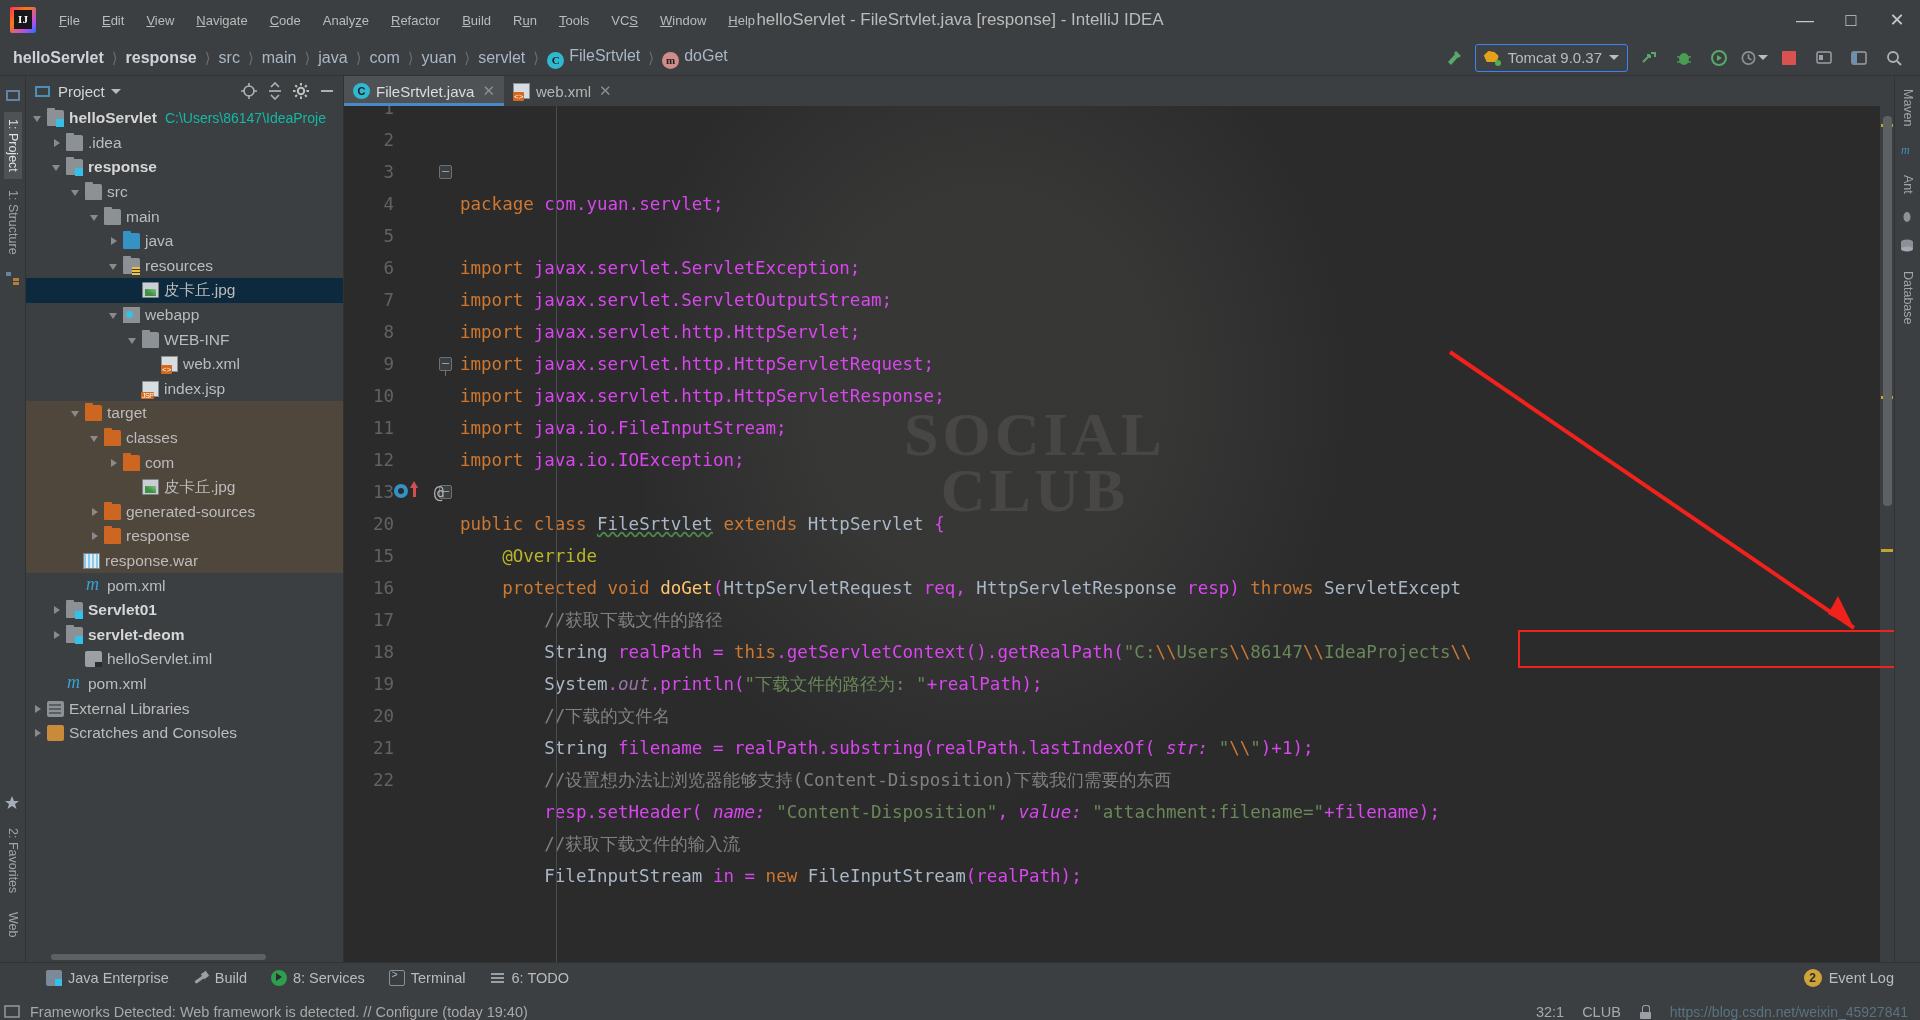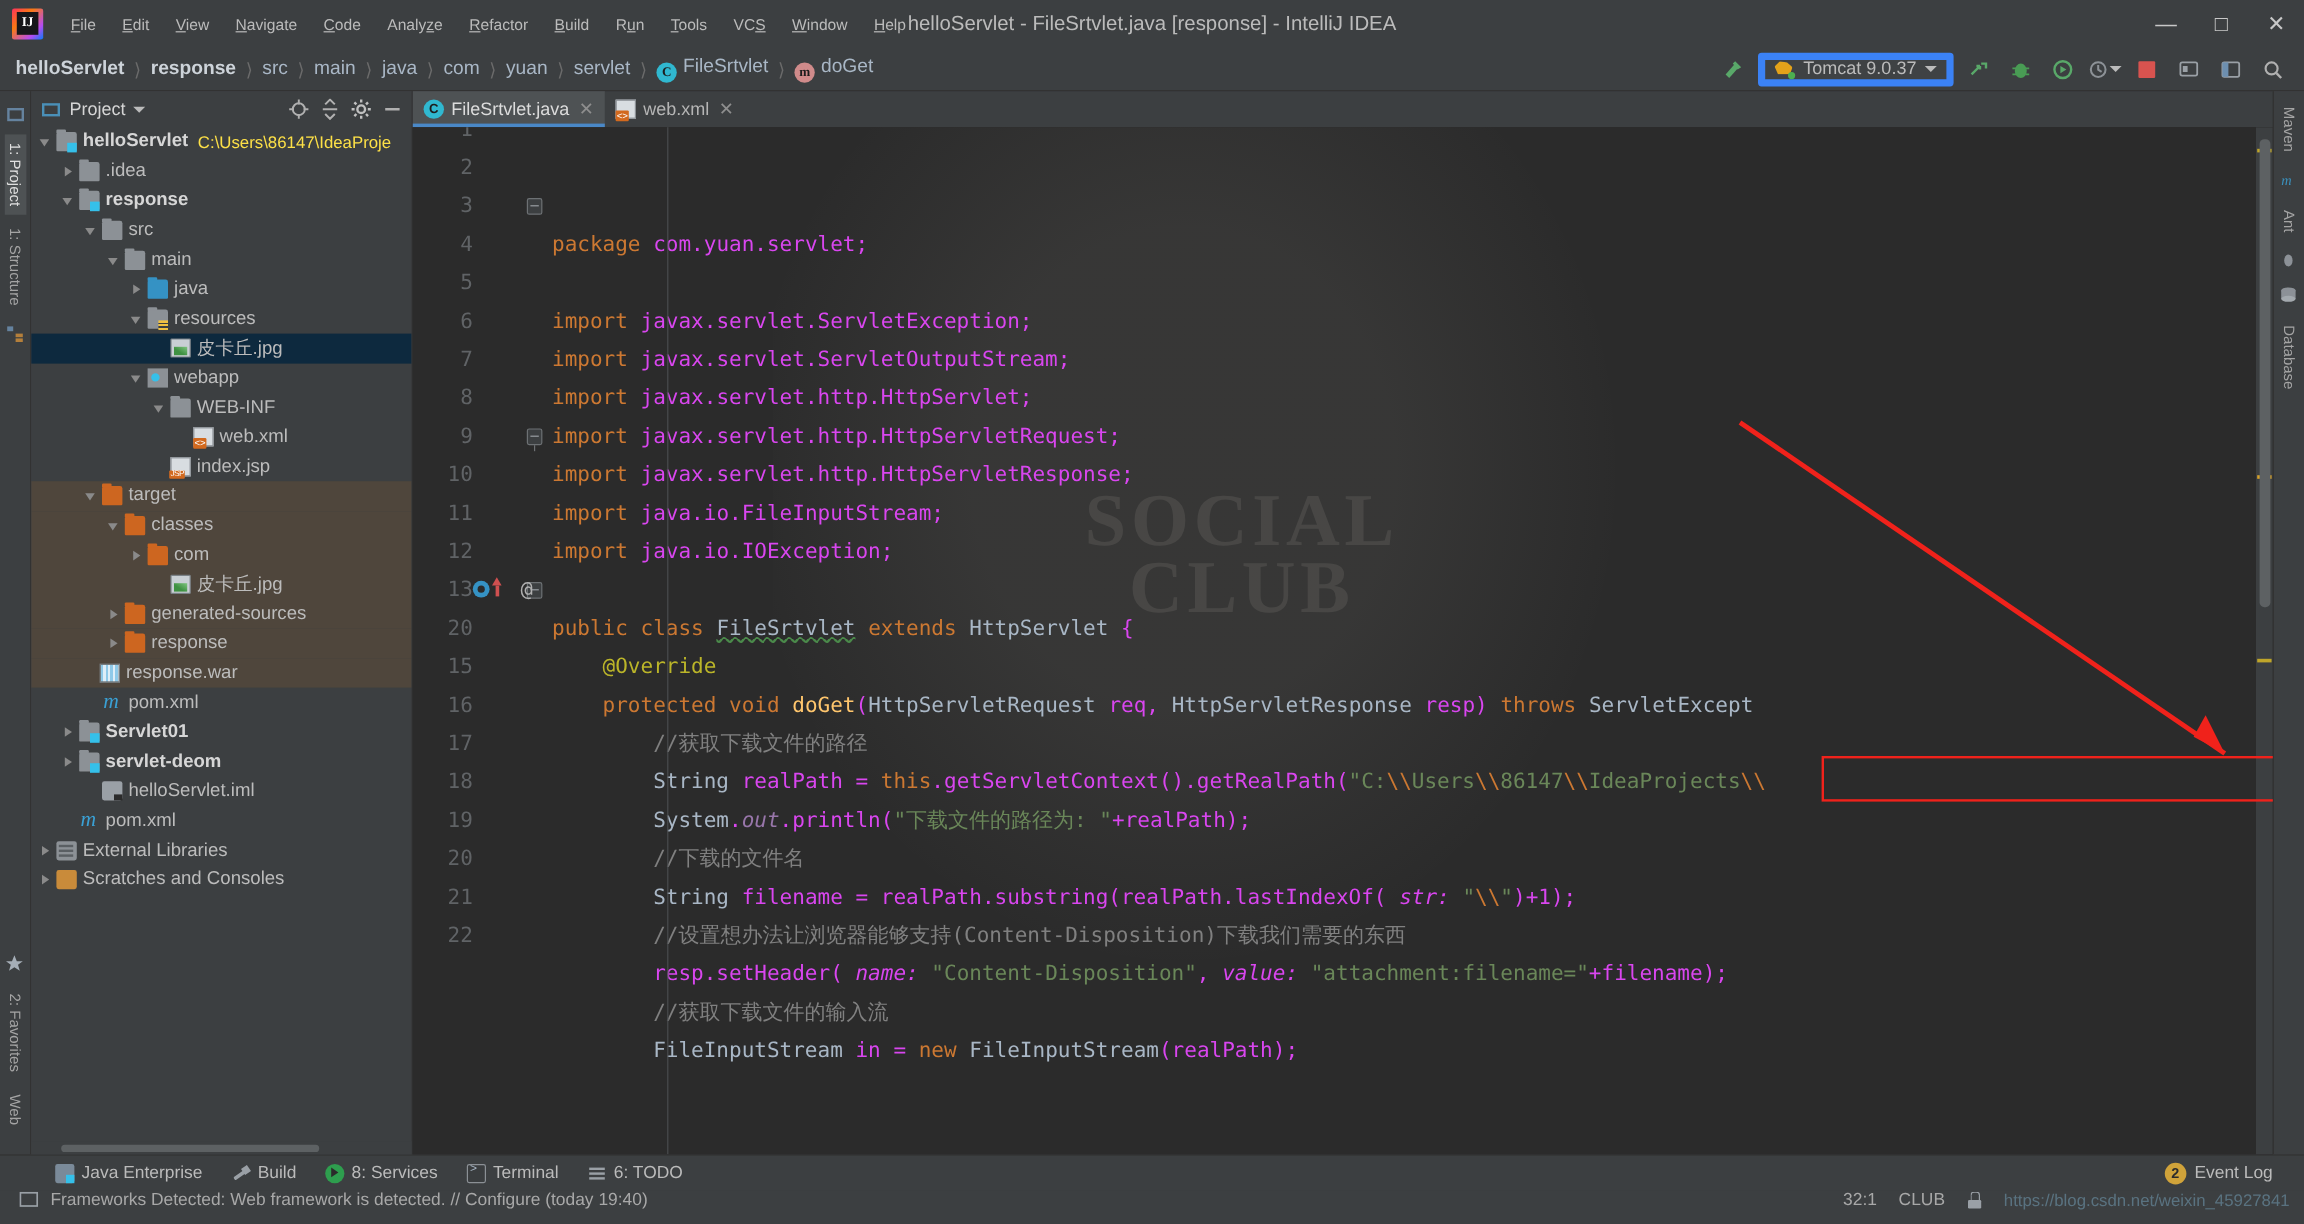--- a/index.html
+++ b/index.html
@@ -59,21 +59,21 @@
   }
   .cb-icon.c { background: #30b8d0; }
   .cb-icon.m { background: #d08b8b; }
   .navbar-right { margin-left: auto; display: flex; align-items: center; gap: 7px; padding-right: 12px; }
   .tb-btn {
     width: 28px; height: 28px; display: flex; align-items: center; justify-content: center;
     border-radius: 3px; position: relative;
   }
   .runconfig {
     display: flex; align-items: center; gap: 7px; height: 28px; padding: 0 8px;
-    border: 6px solid #3b82f6; border-radius: 3px; background: #3f4244;
+    border: 1px solid #3b82f6; border-radius: 3px; background: #3f4244;
     font-size: 15px; color: #bbbbbb; white-space: nowrap;
   }
   .tomcat-ico { width: 17px; height: 17px; position: relative; }
   .tomcat-ico::before {
     content:""; position:absolute; left:0; top:2px; width:15px; height:11px;
     background:#e3a21a; border-radius: 3px 7px 2px 2px;
     clip-path: polygon(0 40%, 30% 0, 70% 10%, 100% 45%, 85% 100%, 20% 100%);
   }
   .tomcat-ico::after {
     content:""; position:absolute; right:0px; bottom:0px; width:6px; height:6px;
@@ -151,21 +151,21 @@
   .nico.war { background: repeating-linear-gradient(to right,#8fc9e8 0 2px,#dfeef7 2px 4px); border:1px solid #7b8287; }
   .nico.mvn { background:none; }
   .nico.mvn::after { content:"m"; position:absolute; left:1px; top:-4px; font-size:18px; color:#3aa0d4; font-style:italic; font-family:"Liberation Serif",serif; }
   .nico.iml { background:#9aa0a6; border-radius:2px; }
   .nico.iml::after { content:""; position:absolute; right:0; bottom:0; width:7px; height:5px; background:#2b2b2b; }
   .nico.lib { background:#8c9196; border-radius:2px; }
   .nico.lib::after { content:""; position:absolute; left:2px; top:3px; width:12px; height:2px; box-shadow:0 4px 0 #5a5f63,0 8px 0 #5a5f63; background:#5a5f63; }
   .nico.scratch { background:#c98b3a; border-radius:2px; }
   .nlabel { color: #bcbcbc; }
   .nlabel.bold { font-weight: bold; color: #d6d6d6; }
-  .npath { color: #fde047; font-size: 14px; margin-left: 8px; }
+  .npath { color: #14b8a6; font-size: 14px; margin-left: 8px; }
   .tree-hscroll {
     height: 11px; background: #3c3f41; flex: 0 0 11px; position: relative;
   }
   .tree-hscroll::after { content:""; position:absolute; left:25px; top:3px; width:215px; height:6px; background:#5d6163; border-radius:3px; }
 
   
   .editor-col { flex: 1 1 auto; display: flex; flex-direction: column; min-width: 0; background: #2b2b2b; }
   .tabs {
     height: 30px; flex: 0 0 30px; background: #3c3f41; display: flex; align-items: stretch;
   }
@@ -263,22 +263,22 @@
   .ic.term::after{content:">";position:absolute;left:2px;top:-2px;font-size:10px;color:#a9b7c6;}
   .ic.todo{ background:none; }
   .ic.todo::before{content:"";position:absolute;left:1px;top:3px;width:13px;height:2px;background:#9aa0a6;box-shadow:0 4px 0 #9aa0a6,0 8px 0 #9aa0a6;}
   .bb-right { margin-left:auto; display:flex; align-items:center; gap:14px; padding-right:14px; }
   .badge {
     width:18px;height:18px;border-radius:50%;background:#d0a33a;color:#2b2b2b;
     font-size:12px;font-weight:bold;text-align:center;line-height:18px;
   }
 
   .statusbar {
-    height: 28px; flex: 0 0 28px; background: #3c3f41; display: flex; align-items: flex-start;
-    padding: 0 12px 0 16px; font-size: 14.5px; color: #a8a8a8; gap: 10px; position: relative;
+    height: 28px; flex: 0 0 28px; background: #3c3f41; display: flex; align-items: flex-end;
+    padding: 0 12px 0 4px; font-size: 14.5px; color: #a8a8a8; gap: 10px; position: relative;
   }
   .sb-right { margin-left: auto; display: flex; align-items:center; gap: 18px; }
   .wm-url { color:#5f7c8c; font-size:14px; opacity:.85; }
   .sb-lock { width:13px;height:14px;position:relative;display:inline-block; }
   .sb-lock::before{content:"";position:absolute;left:1px;bottom:0;width:11px;height:7px;background:#9aa0a6;border-radius:1px;}
   .sb-lock::after{content:"";position:absolute;left:3.5px;top:0;width:6px;height:7px;border:1.5px solid #9aa0a6;border-bottom:none;border-radius:3px 3px 0 0;}
 </style>
 </head>
 <body>
 

